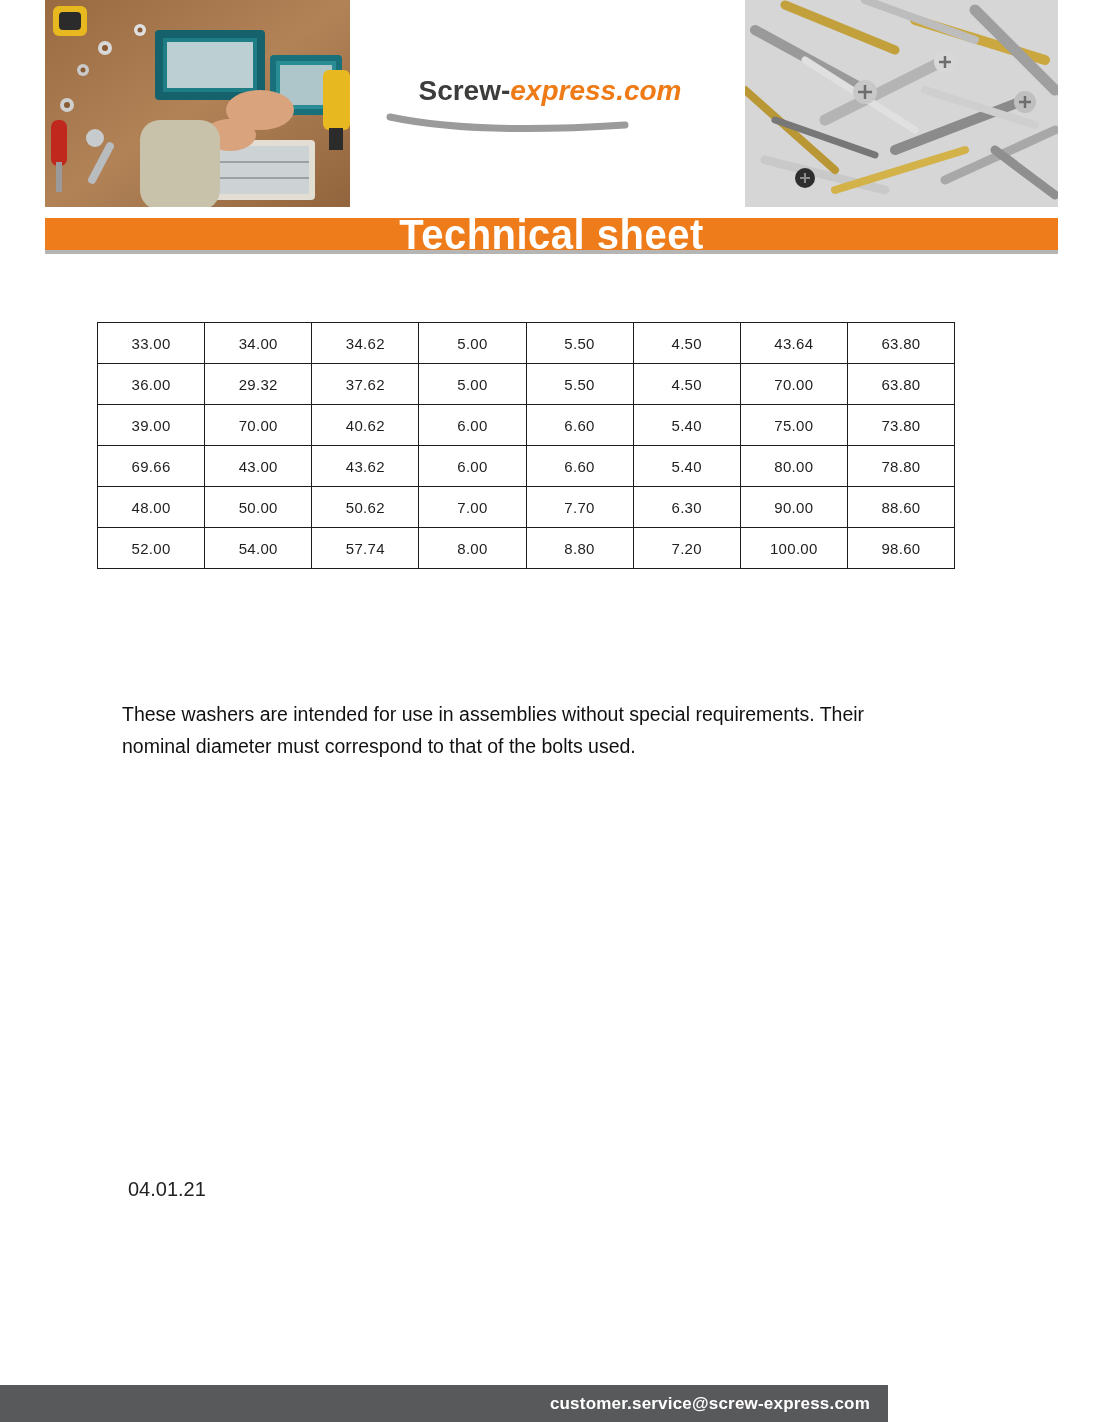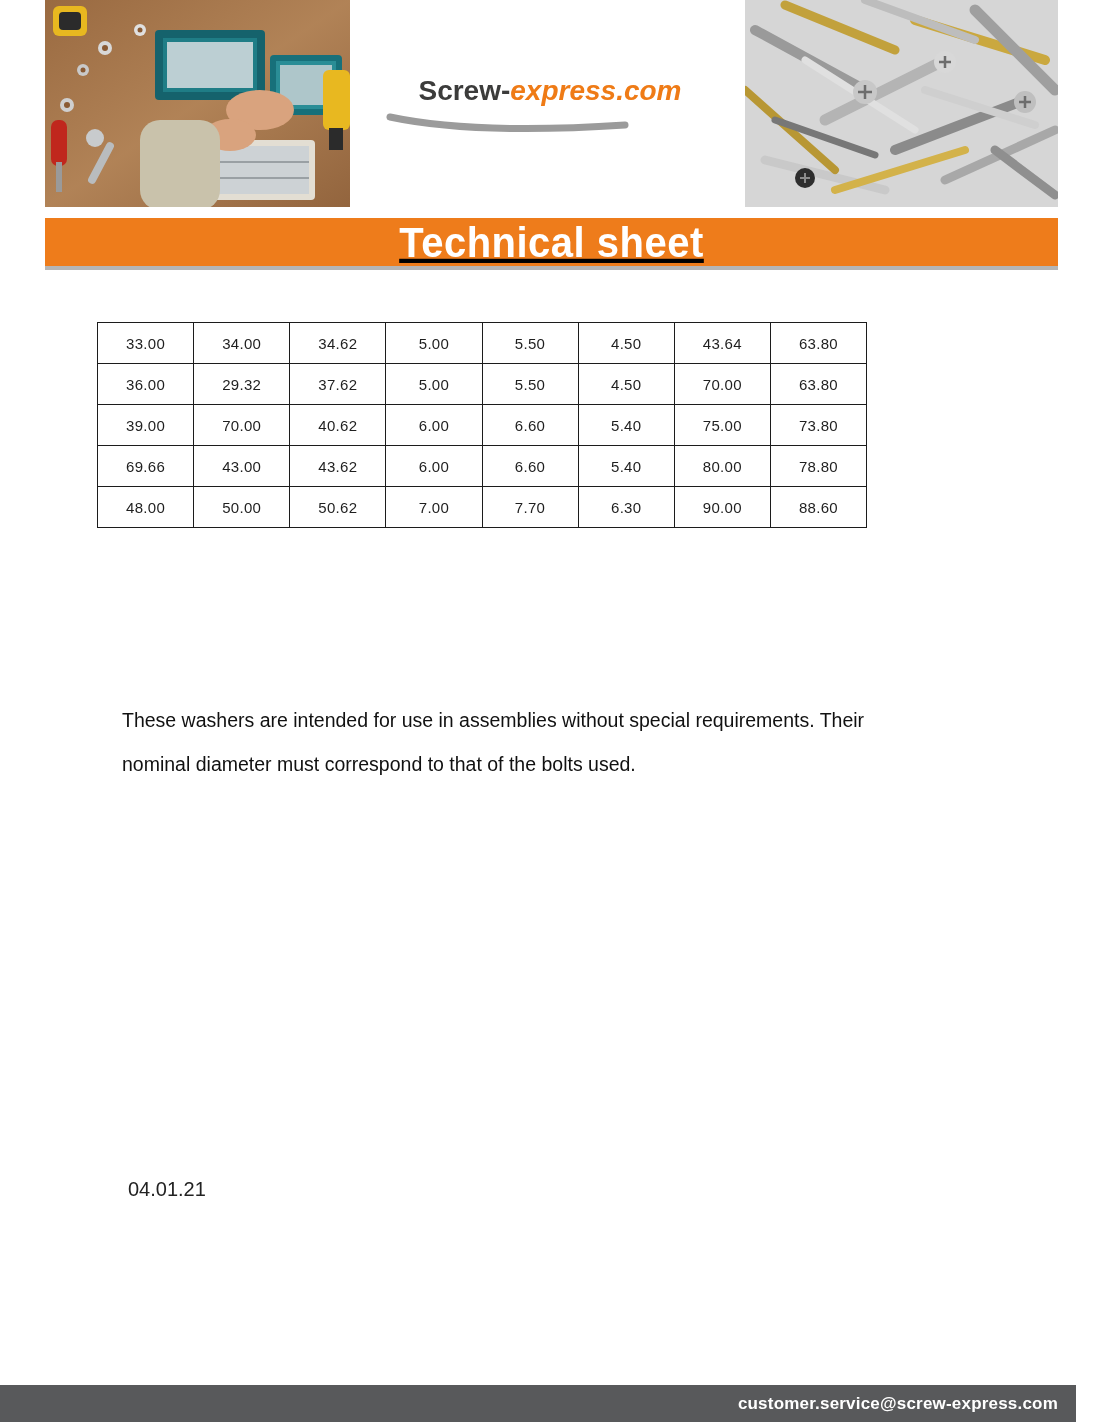--- a/index.html
+++ b/index.html
@@ -43,42 +43,41 @@
   .logo-part1 { color: #3c3c3b; }
   .logo-part2 { color: #ef7b16; font-style: italic; }
   .logo-swoosh { display: block; margin: 2px auto 0 auto; }
 
   
   .banner {
     position: absolute;
     left: 45px;
     top: 218px;
     width: 1013px;
-    height: 52px;
+    height: 36px;
     background: #ee7c1b;
     display: flex;
     align-items: center;
     justify-content: center;
     border-bottom: 4px solid #b5b5b5;
-    text-decoration: underline;
   }
   .banner-title {
     color: #ffffff;
     font-size: 40px;
     font-weight: bold;
     letter-spacing: 0.5px;
     transform: scaleY(1.05);
   }
 
   
   .spec-table-wrap {
     position: absolute;
     left: 97px;
     top: 322px;
-    width: 770px;
+    width: 858px;
   }
   table.spec {
     width: 100%;
     border-collapse: collapse;
     table-layout: fixed;
   }
   table.spec td {
     border: 1.5px solid #1c1c1c;
     height: 41px;
     text-align: center;
@@ -87,41 +86,41 @@
     color: #1f1f1f;
     letter-spacing: 0.3px;
   }
 
   
   .paragraph {
     position: absolute;
     left: 122px;
     width: 790px;
     font-size: 19.5px;
-    line-height: 44px;
+    line-height: 32px;
     color: #111111;
   }
   .p1 { top: 698px; }
   .p2 { top: 828px; }
 
   
   .doc-date {
     position: absolute;
     left: 128px;
     top: 1178px;
     font-size: 20px;
     color: #222222;
   }
 
   
   .footer-bar {
     position: absolute;
     left: 0;
     bottom: 0;
-    width: 1076px;
+    width: 888px;
     height: 37px;
     background: #58595b;
     display: flex;
     align-items: center;
     justify-content: flex-end;
     padding-right: 18px;
   }
   .footer-email {
     color: #ffffff;
     font-size: 17px;
@@ -276,20 +275,30 @@
           <tr>
             <td>48.00</td>
             <td>50.00</td>
             <td>50.62</td>
             <td>7.00</td>
             <td>7.70</td>
             <td>6.30</td>
             <td>90.00</td>
             <td>88.60</td>
           </tr>
+          <tr>
+            <td>52.00</td>
+            <td>54.00</td>
+            <td>57.74</td>
+            <td>8.00</td>
+            <td>8.80</td>
+            <td>7.20</td>
+            <td>100.00</td>
+            <td>98.60</td>
+          </tr>
         </tbody>
     </table>
   </div>
 
   <p class="paragraph p1">These washers are intended for use in assemblies without special requirements. Their nominal diameter must correspond to that of the bolts used.</p>
 
   <div class="doc-date">04.01.21</div>
 
   <div class="footer-bar">
     <span class="footer-email">customer.service@screw-express.com</span>

